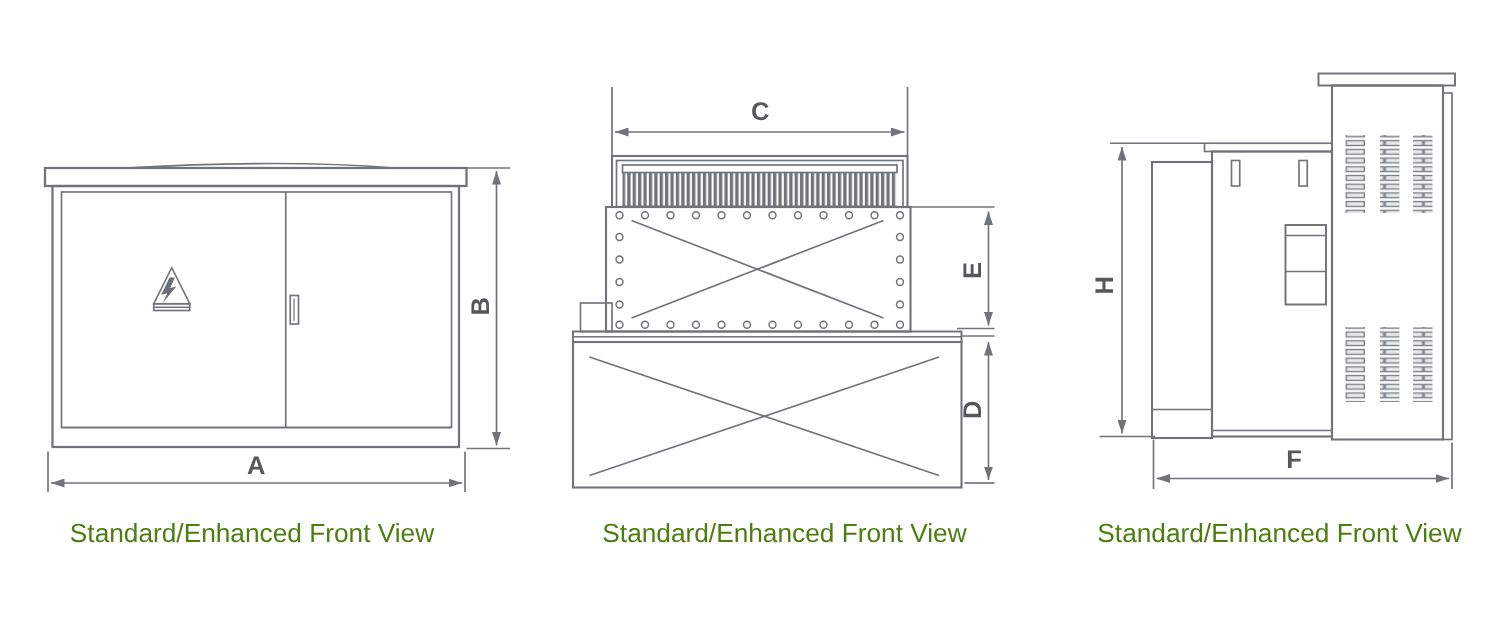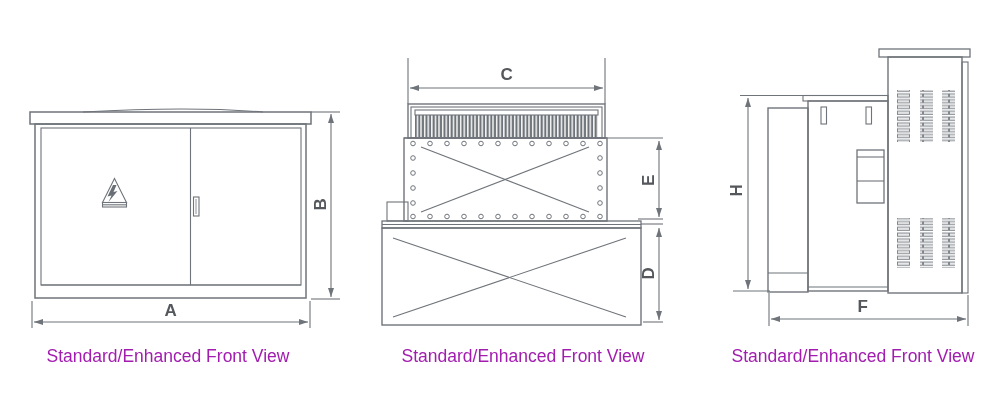--- a/index.html
+++ b/index.html
@@ -7,21 +7,21 @@
     position:relative;width:1000px;height:416px;background:#ffffff;
     font-family:"Liberation Sans", sans-serif;overflow:hidden;
   }
   .lineart{position:absolute;left:0;top:0;}
   .dim-label{
     position:absolute;color:#54575b;font-size:17px;font-weight:600;
     transform:translate(-50%,-50%);white-space:nowrap;letter-spacing:.5px;
   }
   .dim-label.vert{transform:translate(-50%,-50%) rotate(-90deg);}
   .caption{
-    position:absolute;color:#a21caf;font-size:17.5px;font-weight:400;
+    position:absolute;color:#4d7c0f;font-size:17.5px;font-weight:400;
     transform:translate(-50%,-50%);white-space:nowrap;
   }
 </style>
 </head>
 <body>
 
 <div class="canvas">
 
   <svg class="lineart" width="1000" height="416" viewBox="0 0 1000 416" fill="none" stroke="#6f747a" stroke-width="1.1">
     <defs>

